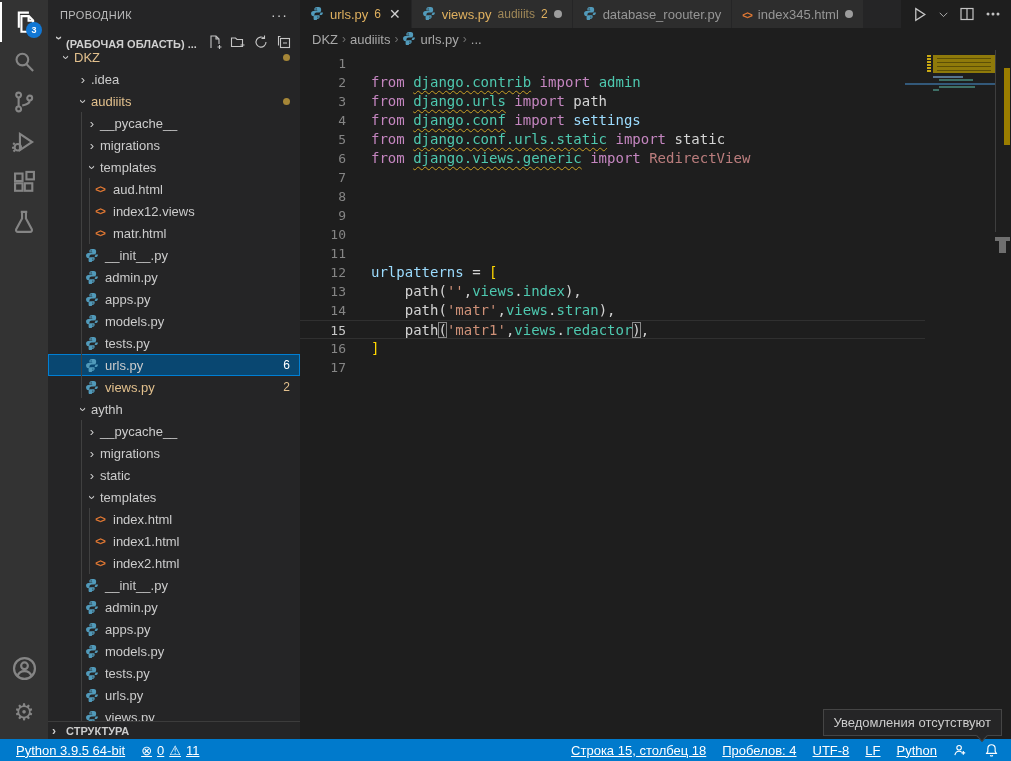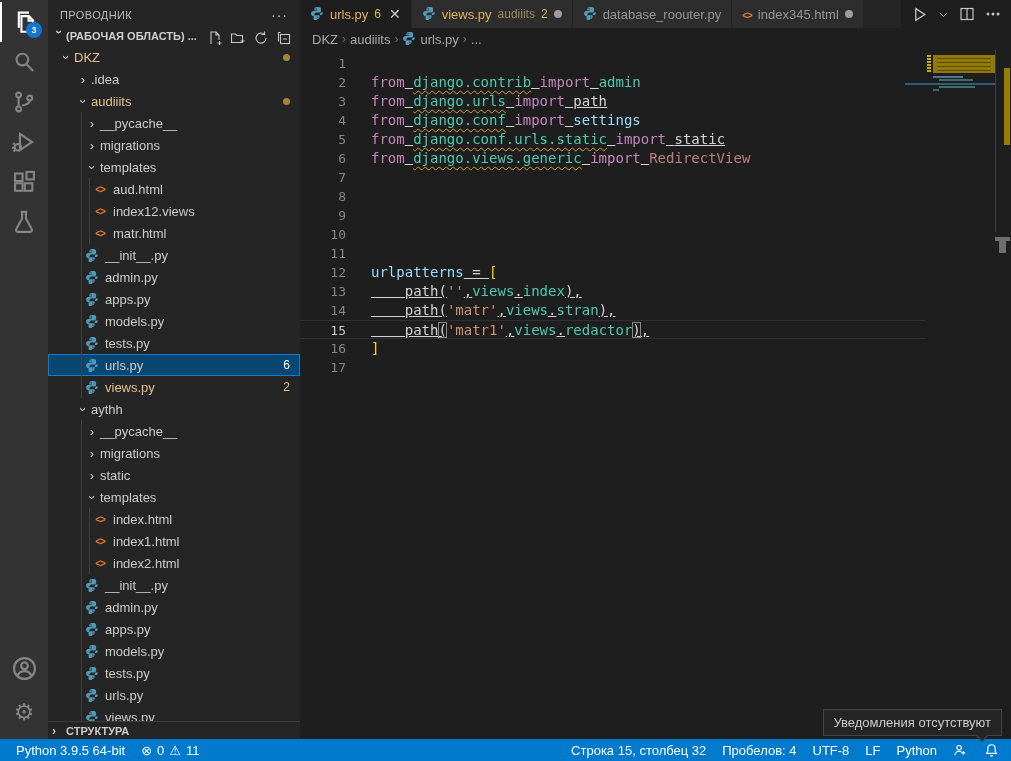--- a/index.html
+++ b/index.html
@@ -14,21 +14,21 @@
   .ab-slot.active { border-left:2px solid #ffffff; }
   .ab-slot.active svg { stroke:#ffffff; }
   .ab-badge { position:absolute; left:24px; top:20px; min-width:16px; height:16px; border-radius:50%;
     background:#1177d4; color:#fff; font-size:9px; font-weight:bold; display:flex; align-items:center; justify-content:center; }
   .gear-glyph { font-size:23px; color:#858585; line-height:1; }
 
   
   #sidebar { position:absolute; left:48px; top:0; width:252px; height:739px; background:#252526; overflow:hidden; }
   #sidebar-title { height:30px; display:flex; align-items:center; padding:0 12px; font-size:11px; color:#bbbbbb; letter-spacing:.4px; }
   #sidebar-title .more { margin-left:auto; color:#cccccc; font-size:14px; letter-spacing:1px; cursor:pointer; }
-  #ws-header { height:20px; display:flex; align-items:flex-start; padding:0 8px 0 4px; font-size:11px; font-weight:bold; color:#d0d0d0; }
+  #ws-header { height:20px; display:flex; align-items:flex-end; padding:0 8px 0 4px; font-size:11px; font-weight:bold; color:#d0d0d0; }
   #ws-header .chev { width:14px; font-size:12px; transform:rotate(90deg); display:inline-block; color:#cccccc; }
   #ws-header .ws-label { white-space:nowrap; overflow:hidden; }
   #ws-actions { margin-left:auto; display:flex; gap:7px; }
   #ws-actions svg { stroke:#c5c5c5; fill:none; stroke-width:1.1; cursor:pointer; }
   #tree { position:absolute; top:52px; left:0; right:0; bottom:18px; overflow:hidden; }
   .tree-row { height:22px; display:flex; align-items:center; font-size:13px; color:#cccccc; position:relative; cursor:pointer; white-space:nowrap; }
   .tree-row.selected { background:#094771; outline:1px solid #007fd4; outline-offset:-1px; }
   .tree-row .chev { width:16px; text-align:center; font-size:13px; color:#cccccc; flex:none; }
   .tree-row .chev.open { transform:rotate(90deg); }
   .tree-row .ficon { width:16px; height:16px; flex:none; margin-right:5px; display:flex; align-items:center; justify-content:center; }
@@ -64,21 +64,21 @@
   #code-area { position:absolute; top:50px; left:0; right:0; bottom:0; font-family:"DejaVu Sans Mono", monospace;
     font-size:14px; padding-top:4px; }
   .code-line { height:19px; line-height:19px; display:flex; white-space:pre; }
   .code-line .ln { width:46px; text-align:right; color:#858585; flex:none; font-size:13px; }
   .code-line .src { margin-left:25px; }
   .code-line.current { width:625px; border-top:1px solid #303030; border-bottom:1px solid #303030; }
   .code-line.current .ln { color:#c6c6c6; }
   .tk-kw  { color:#c586c0; }
   .tk-mod { color:#4ec9b0; }
   .tk-dim { color:#fca5a5; opacity:.7; }
-  .tk-pl  { color:#d4d4d4;text-decoration:underline; }
+  .tk-pl  { color:#d4d4d4; }
   .tk-str { color:#ce9178; }
   .tk-lb  { color:#9cdcfe; }
   .tk-tan { color:#dcdcaa; }
   .tk-brk { color:#ffd700; }
   .wavy { text-decoration:underline; text-decoration-style:wavy; text-decoration-color:#c9a026;
     text-decoration-thickness:1px; text-underline-offset:3px; }
   .box { outline:1px solid #888888; outline-offset:-1px; }
 
   
   #minimap { position:absolute; left:605px; top:0; width:90px; height:100%; }
@@ -90,21 +90,21 @@
   #mm-curline { position:absolute; left:0; right:0; top:33px; height:2px; background:#33597a; }
   #ov-ruler { position:absolute; right:0; top:0; width:16px; height:100%; }
   #ov-border { position:absolute; left:0; top:0; height:182px; width:1px; background:#3e3e3e; }
   #ov-warn { position:absolute; right:1px; top:18px; width:6px; height:77px; background:#9a7d00; }
   #ov-cursor-h { position:absolute; right:1px; top:187px; width:15px; height:4px; background:#6f6f6f; }
   #ov-cursor-v { position:absolute; right:5px; top:191px; width:7px; height:12px; background:#6f6f6f; }
 
   
   #status-bar { position:absolute; left:0; bottom:0; width:100%; height:22px; background:#007acc; color:#ffffff;
     display:flex; align-items:center; font-size:13px; z-index:6; }
-  .sb-item { padding:0 8px; display:flex; align-items:flex-start; gap:5px; height:100%; cursor:pointer; white-space:nowrap; }
+  .sb-item { padding:0 8px; display:flex; align-items:flex-start; gap:5px; height:100%; cursor:pointer; white-space:nowrap;text-decoration:underline; }
   #sb-left { display:flex; margin-left:8px; }
   #sb-right { display:flex; margin-left:auto; margin-right:4px; }
   .sb-glyph { font-size:13px; }
   #sb-right svg { stroke:#ffffff; fill:none; stroke-width:1.2; }
 
   
   #notification { position:absolute; right:9px; bottom:25px; background:#252526; border:1px solid #454545;
     color:#cccccc; font-size:13px; padding:5px 10px; z-index:7; }
   #notification .arrow { position:absolute; right:15px; bottom:-5px; width:8px; height:8px; background:#252526;
     border-right:1px solid #454545; border-bottom:1px solid #454545; transform:rotate(45deg); }
@@ -539,21 +539,21 @@
     </div>
     <div class="sb-item">
       <span class="sb-glyph">⊗</span>
       <span>0</span>
       <span class="sb-glyph">⚠</span>
       <span>11</span>
     </div>
   </div>
   <div id="sb-right">
     <div class="sb-item">
-        <span>Строка 15, столбец 32</span>
+        <span>Строка 15, столбец 18</span>
       </div>
     <div class="sb-item">
         <span>Пробелов: 4</span>
       </div>
     <div class="sb-item">
         <span>UTF-8</span>
       </div>
     <div class="sb-item">
         <span>LF</span>
       </div>

